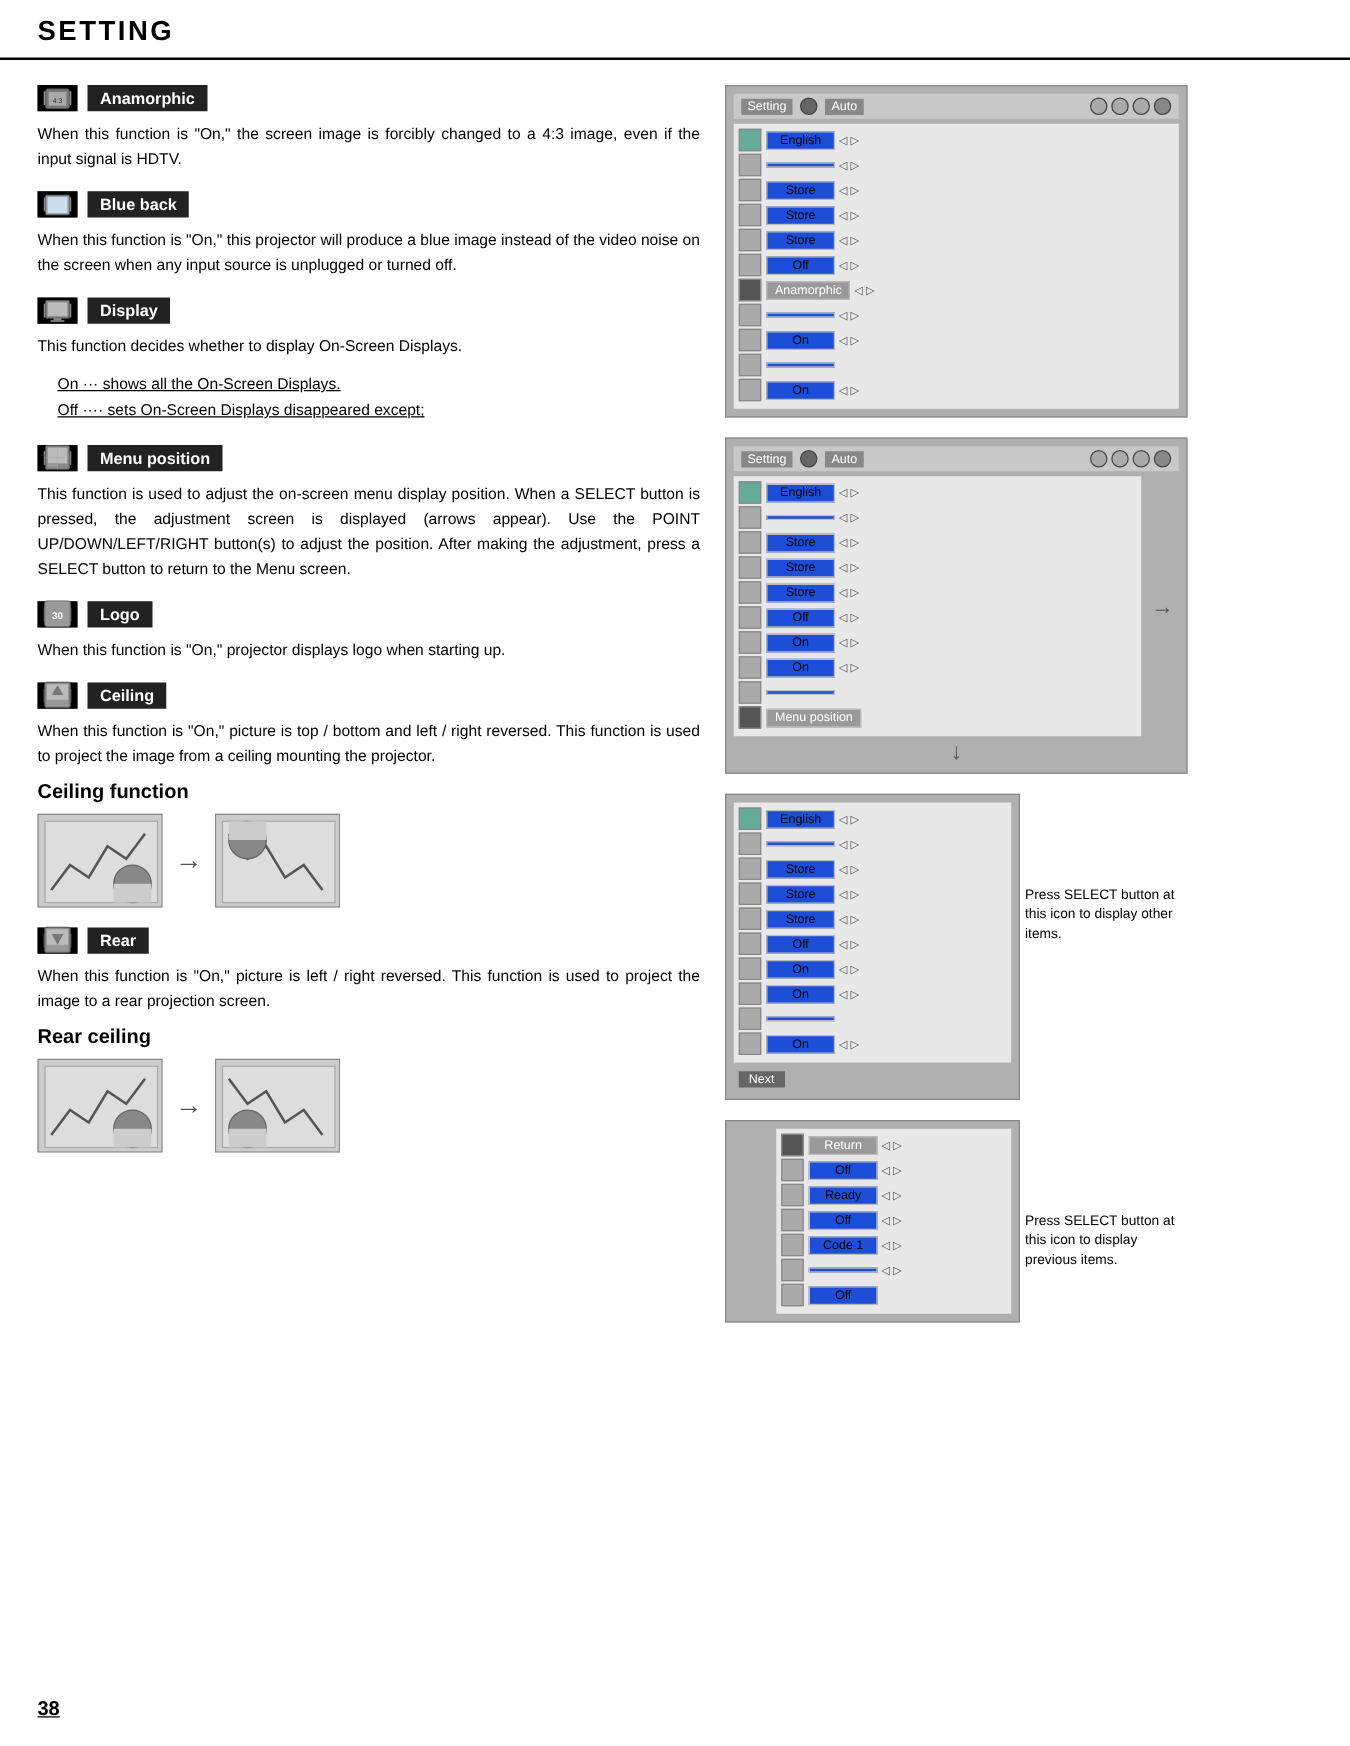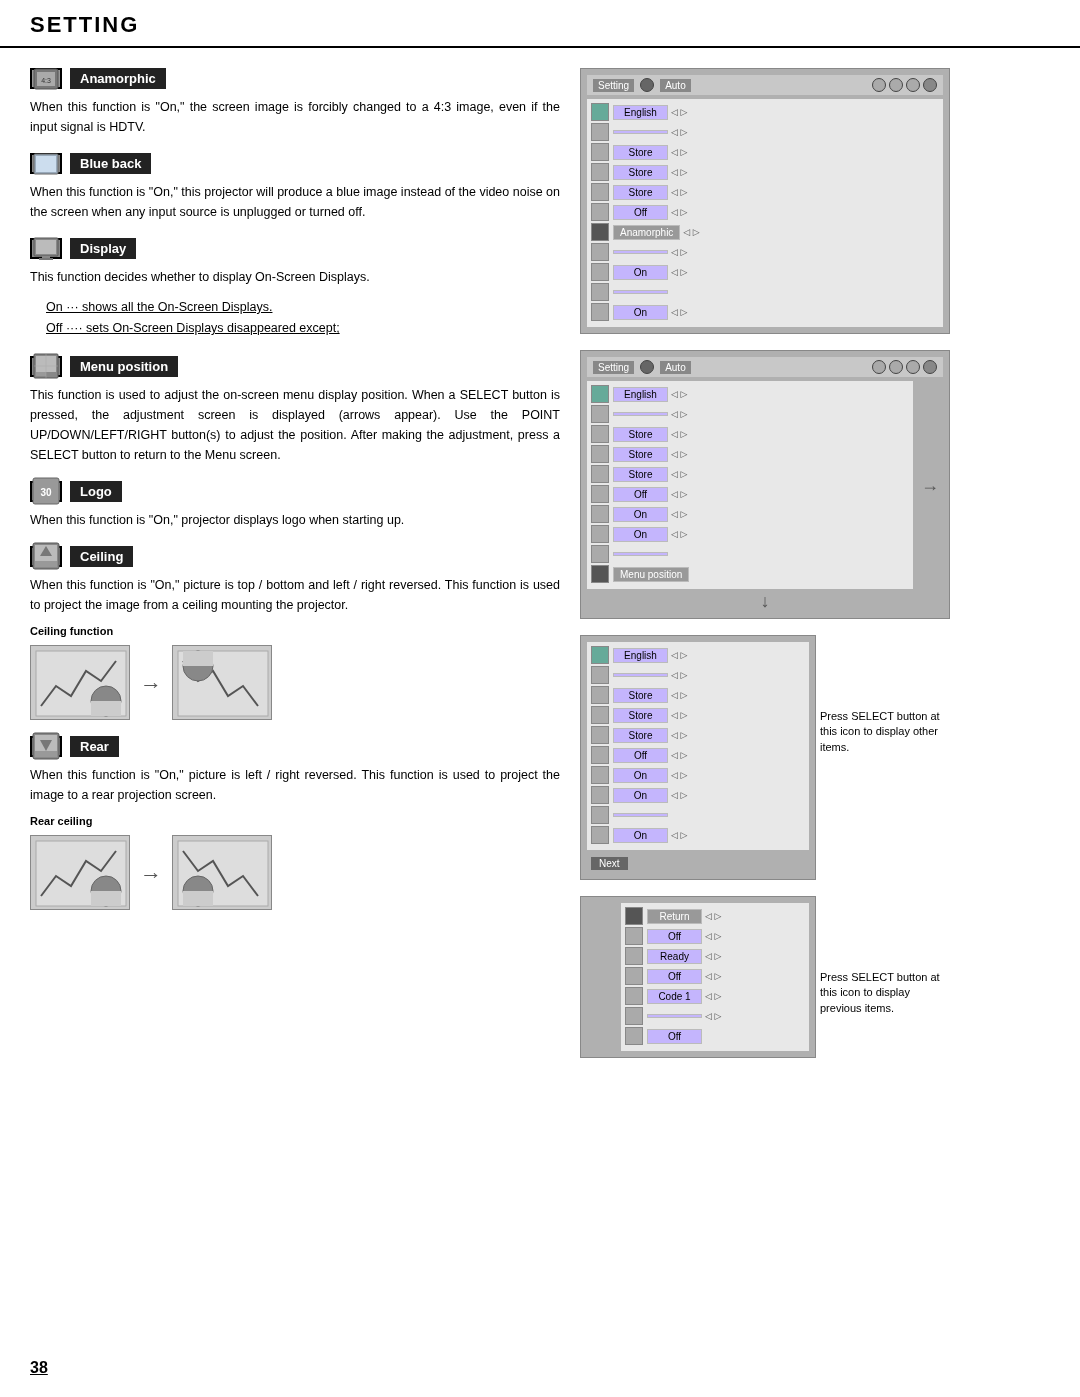--- a/index.html
+++ b/index.html
@@ -50,21 +50,21 @@
       display: flex;
       align-items: center;
       gap: 8px;
       margin-bottom: 8px;
     }
 
     .feature-icon {
       width: 32px;
       height: 21px;
       background: #888;
-      border: 2px solid #000000;
+      border: 5px solid #000000;
       display: flex;
       align-items: center;
       justify-content: center;
       flex-shrink: 0;
     }
 
     .feature-title {
       background: #222;
       color: #fff;
       font-weight: bold;
@@ -95,21 +95,21 @@
 
     .indent-text {
       margin-left: 16px;
       font-size: 12.5px;
       line-height: 1.7;
       text-decoration: underline;
     }
 
     .sub-label {
       font-weight: bold;
-      font-size: 11px;
+      font-size: 16px;
       margin-bottom: 6px;
     }
 
     
     .diagram-row {
       display: flex;
       align-items: center;
       gap: 10px;
       margin-top: 8px;
       margin-bottom: 14px;
@@ -190,21 +190,21 @@
       width: 18px;
       height: 18px;
       background: #aaa;
       border: 1px solid #888;
       margin-right: 4px;
       flex-shrink: 0;
     }
 
     .ui-menu-text {
       font-size: 10px;
-      background: #c4b5fd;
+      background: #1d4ed8;
       border: 1px solid #bbb;
       padding: 1px 6px;
       min-width: 55px;
       text-align: center;
     }
 
     .ui-menu-arrows {
       font-size: 9px;
       color: #555;
       margin-left: 3px;

